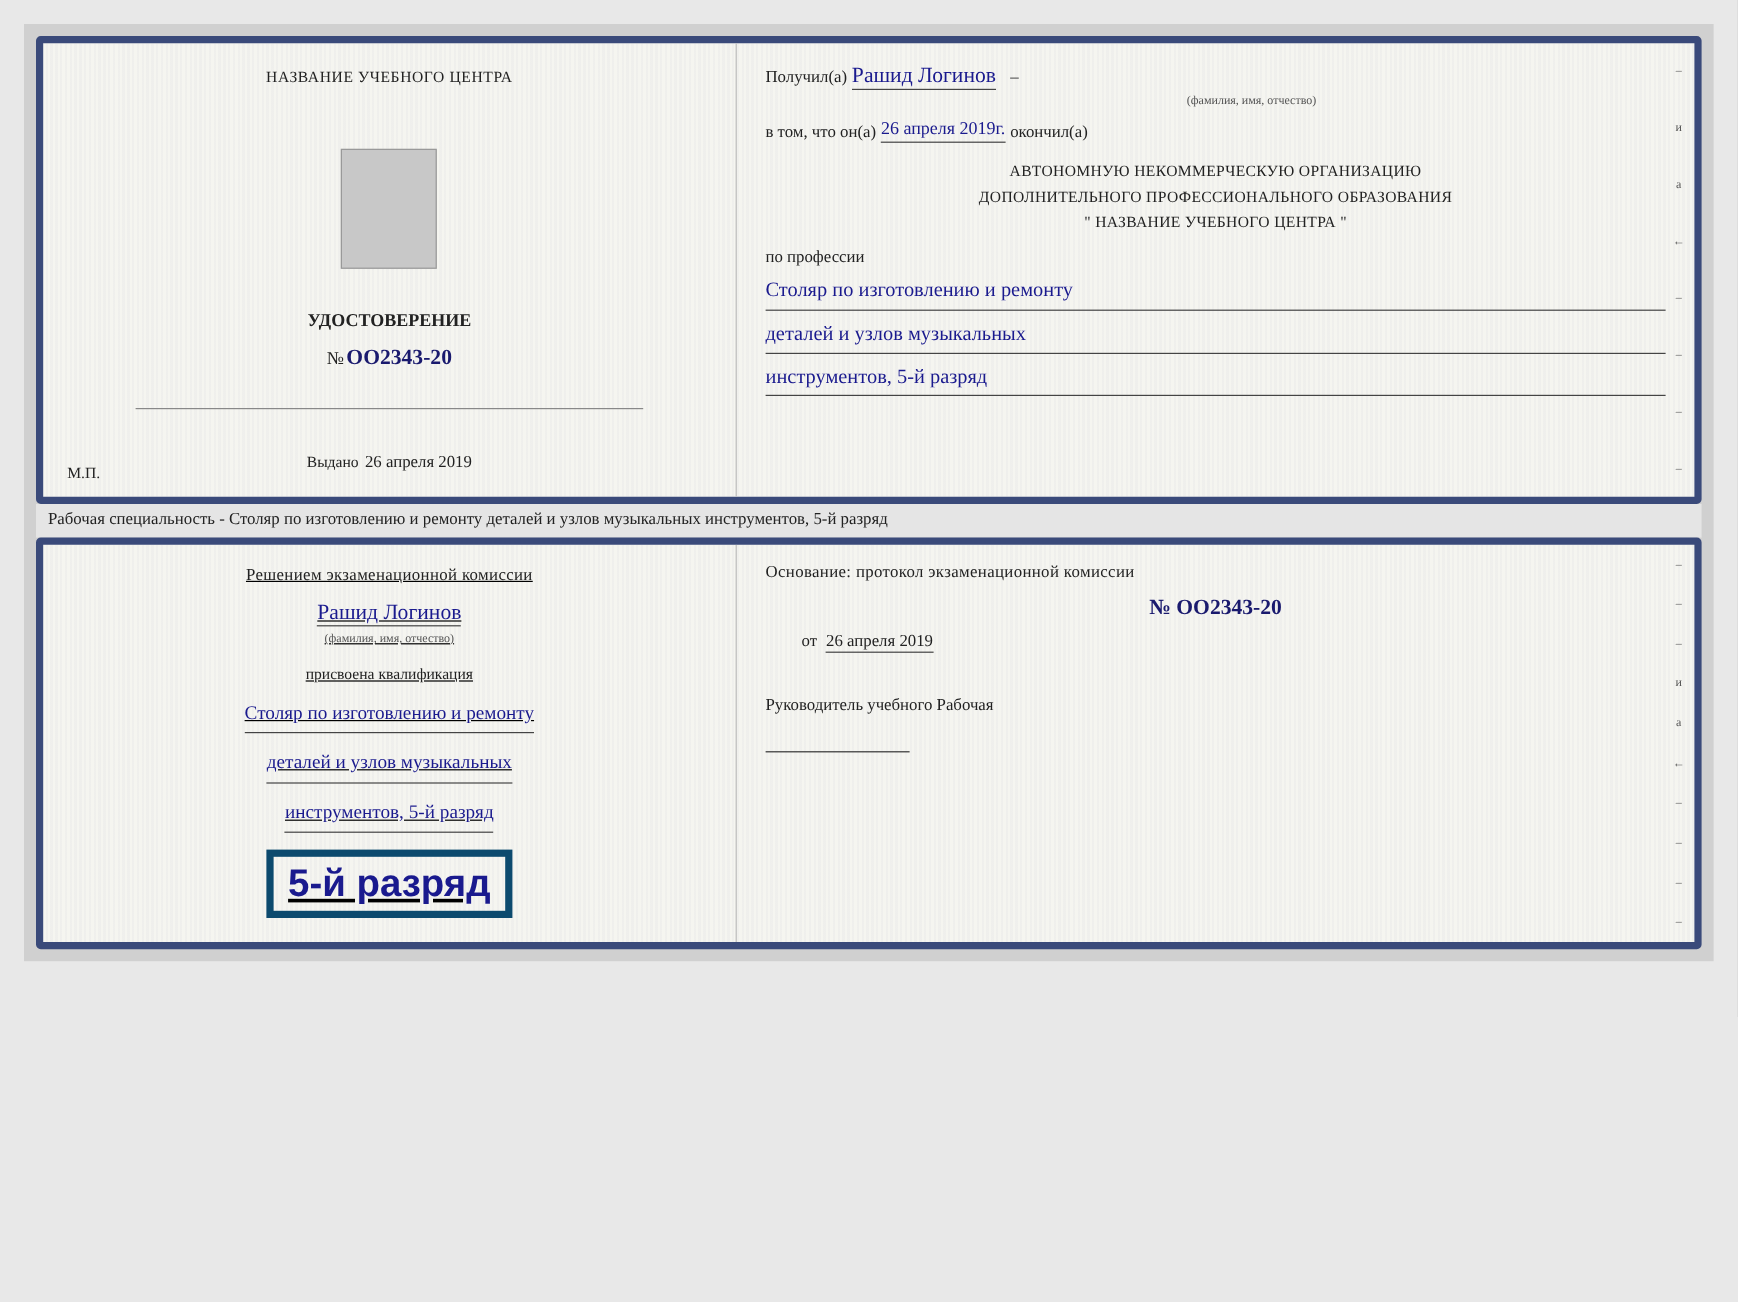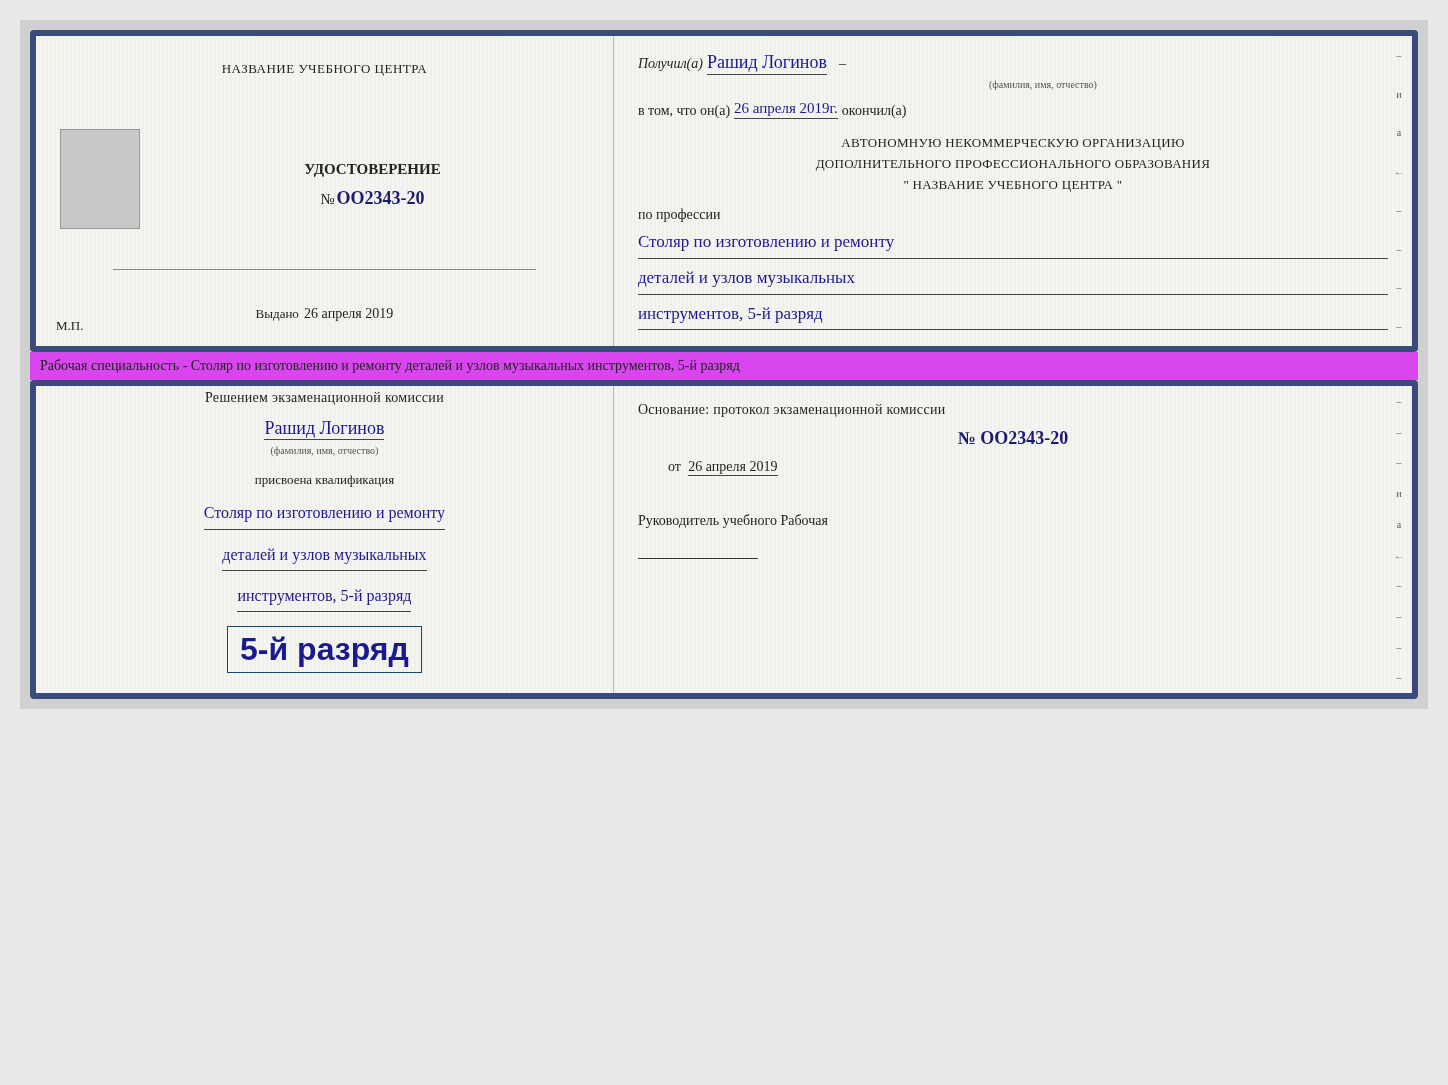--- a/index.html
+++ b/index.html
@@ -198,21 +198,21 @@
       display: block;
       margin-top: 4px;
       line-height: 1.8;
     }
 
     
     .specialty-text {
       padding: 6px 10px;
       font-size: 14px;
       color: #222;
-      background: #d946ef;
+      background: #e5e5e5;
     }
 
     
     .bottom-doc {
       margin-top: 0;
     }
 
     .bottom-doc .left-panel {
       justify-content: flex-start;
       padding-top: 18px;
@@ -240,21 +240,21 @@
       border-bottom: 1px solid #444;
       display: block;
       margin-top: 4px;
       line-height: 1.9;
     }
 
     .big-rank {
       font-size: 32px;
       font-weight: bold;
       color: #1a1a8e;
-      border: 1px solid #0c4a6e;
+      border: 6px solid #0c4a6e;
       padding: 4px 12px;
       text-align: center;
       margin-top: 8px;
       display: block;
       font-family: Arial, sans-serif;
     }
 
     .dopuskaetsya-line {
       font-size: 13px;
       color: #222;
@@ -310,21 +310,21 @@
 </head>
 <body>
 
 <div class="page-wrapper">
 
   <div class="document-card top-doc">
 
     <div class="left-panel">
       <div class="institution-name">НАЗВАНИЕ УЧЕБНОГО ЦЕНТРА</div>
 
-      <div style="display:flex; flex-direction: row; align-items:center; width:100%; gap:16px; margin-top:20px;">
+      <div style="display:flex; flex-direction: column; align-items:center; width:100%; gap:16px; margin-top:20px;">
         <div class="photo-placeholder"></div>
         <div style="display:flex; flex-direction:column; align-items:center; flex:1; gap:8px;">
           <div class="udostoverenie-title">УДОСТОВЕРЕНИЕ</div>
           <div style="display:flex; align-items:baseline; gap:2px;">
             <span style="font-size:15px; color:#222;">№</span>
             <span class="doc-number">OO2343-20</span>
           </div>
         </div>
       </div>
 
@@ -334,21 +334,21 @@
         <span>Выдано</span>
         <span style="font-size:14px; color:#222; margin-left:2px;">26 апреля 2019</span>
       </div>
 
       <div class="mp-line">М.П.</div>
     </div>
 
     <div class="right-panel">
 
       <div class="recipient-line">
-        <span style="font-size:14px;font-style:italic;">Получил(а)</span>
+        <span style="font-size:14px;">Получил(а)</span>
         <span class="handwritten">Рашид Логинов</span>
         <span style="font-size:14px; margin-left:8px;">–</span>
       </div>
       <span class="subtitle-fio">(фамилия, имя, отчество)</span>
 
       <div class="vtom-line">
         <span>в том, что он(а)</span>
         <span class="handwritten-small">26 апреля 2019г.</span>
         <span>окончил(а)</span>
       </div>
@@ -376,21 +376,21 @@
       </div>
     </div>
   </div>
 
   <div class="specialty-text">
     <span>Рабочая специальность - Столяр по изготовлению и ремонту деталей и узлов музыкальных инструментов, 5-й разряд</span>
   </div>
 
   <div class="document-card bottom-doc">
 
-    <div class="left-panel" style="justify-content:space-between; padding-top:4px;">
+    <div class="left-panel" style="justify-content:space-between; padding-top:18px;text-decoration:underline;">
 
       <div class="resheniem-text">Решением экзаменационной комиссии</div>
 
       <div style="margin-top:6px;">
         <span class="handwritten">Рашид Логинов</span>
       </div>
       <span style="font-size:10px; color:#555; display:block; text-align:center;">(фамилия, имя, отчество)</span>
 
       <div class="prisvoena-text">присвоена квалификация</div>
 

